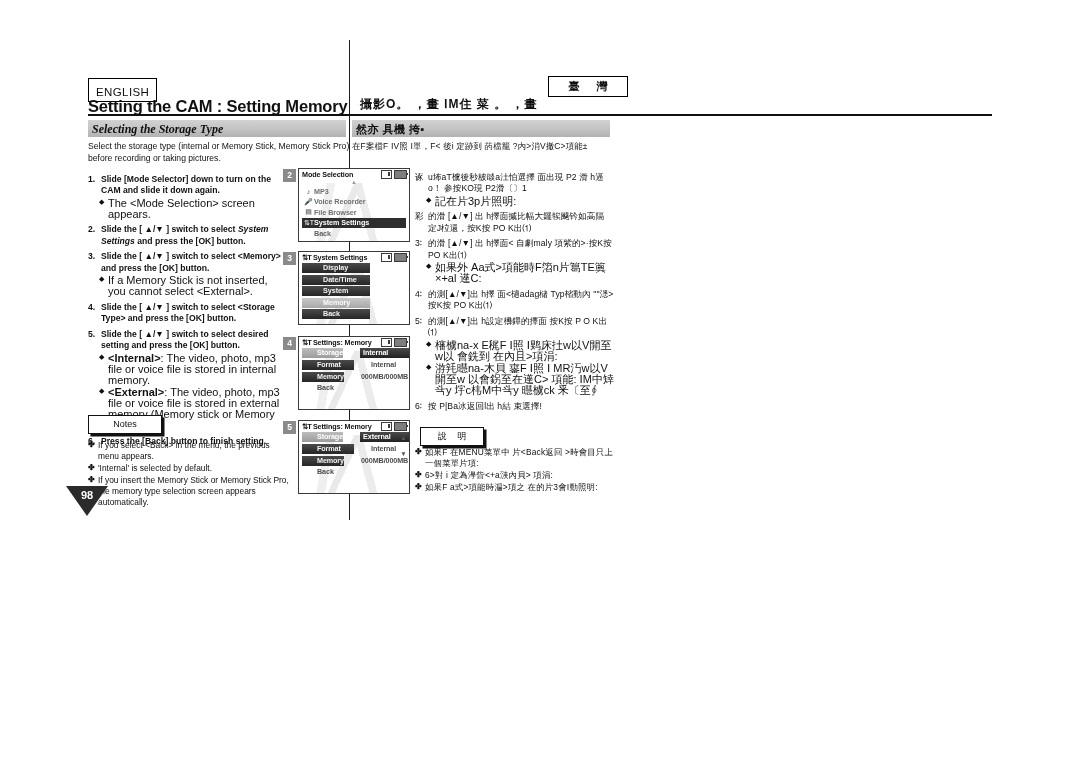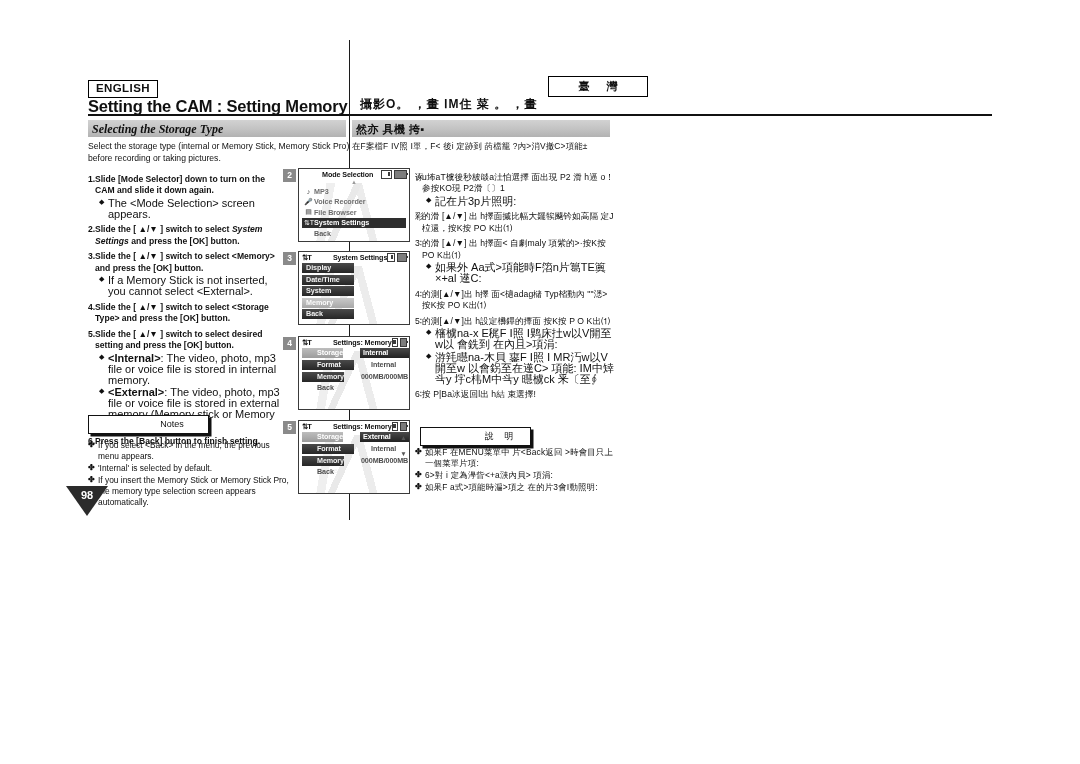--- a/index.html
+++ b/index.html
@@ -9,26 +9,26 @@
     color:#101010;-webkit-font-smoothing:none;
   }
   .page{position:relative;width:1080px;height:764px;overflow:hidden;}
 
   
   .spine{position:absolute;left:349px;top:40px;width:1px;height:480px;background:#1c1c1c;}
 
   
   .hdr{position:absolute;left:88px;top:78px;width:904px;}
   .eng-badge{
-    display:inline-block;border:1.6px solid #000;padding:1px 7px 2px 7px;
-    font-size:11.5px;font-weight:bold;letter-spacing:.4px;line-height:1.15;
+    display:inline-block;border:1.6px solid #000;padding:7px 7px 2px 7px;
+    font-size:11.5px;font-weight:normal;letter-spacing:.4px;line-height:1.15;
   }
   .tw-badge{
     position:absolute;left:460px;top:-2px;width:62px;text-align:center;
-    border:1.4px solid #000;padding:2px 18px;font-size:11px;font-weight:bold;
+    border:1.4px solid #000;padding:2px 8px;font-size:11px;font-weight:bold;
     letter-spacing:7px;text-indent:7px;
   }
   .title-row{position:absolute;left:0;top:19px;width:904px;}
   .title-en{
     position:absolute;left:0;top:0;font-size:16.5px;font-weight:bold;
     letter-spacing:-.2px;white-space:nowrap;
   }
   .title-cn{
     position:absolute;left:272px;top:-1px;font-size:12px;font-weight:bold;
     letter-spacing:1px;white-space:nowrap;
@@ -54,36 +54,35 @@
   .intro.left{left:88px;top:141px;width:262px;}
   .intro.right{left:352px;top:141px;width:258px;letter-spacing:.2px;font-size:8.4px;}
 
   
   .steps{position:absolute;}
   .steps.left{left:88px;top:174px;width:198px;}
   .steps.right{left:415px;top:172px;width:200px;}
 
   .step{position:relative;margin-bottom:4.5px;}
   .step .num{position:absolute;left:0;top:0;width:12px;font-size:8.6px;font-weight:bold;}
-  .step .body{margin-left:7px;font-size:8.6px;font-weight:bold;line-height:11.2px;}
+  .step .body{margin-left:13px;font-size:8.6px;font-weight:bold;line-height:11.2px;}
   .steps.right .step .body{font-weight:normal;letter-spacing:.1px;}
   .steps.right .step .num{font-weight:normal;}
   .step .body em{font-style:italic;}
 
   .sub{position:relative;margin:1.5px 0 1.5px 11px;font-weight:normal;}
   .sub .bul{position:absolute;left:0;top:0;font-size:7px;}
   .sub .txt{display:block;margin-left:9px;font-size:11px;line-height:11px;font-weight:normal;}
   .sub .txt b{font-weight:bold;}
 
   
   .notes-box{
     position:absolute;left:88px;top:415px;width:72px;height:17px;
     border:1.4px solid #111;background:#fff;
     box-shadow:2.5px 2.5px 0 0 #111;
-    padding-left:47px;
   }
   .notes-box span{display:block;text-align:center;font-size:9px;line-height:16px;}
   .notes-list{position:absolute;left:88px;top:440px;width:205px;}
   .note{position:relative;margin-bottom:1px;}
   .note .bul{position:absolute;left:0;top:0;font-size:8px;font-weight:bold;}
   .note .txt{display:block;margin-left:10px;font-size:8.4px;line-height:11px;}
 
   .notes-box.cn{left:420px;top:427px;width:62px;}
   .notes-box.cn span{letter-spacing:4px;text-indent:4px;}
   .notes-list.cn{left:415px;top:447px;width:205px;}
@@ -113,21 +112,21 @@
     position:absolute;left:8px;top:14px;right:4px;bottom:0;
     background:
       linear-gradient(115deg,transparent 38%,#e9e9e9 38%,#e9e9e9 44%,transparent 44%),
       linear-gradient(75deg,transparent 55%,#ececec 55%,#ececec 62%,transparent 62%),
       linear-gradient(100deg,transparent 18%,#efefef 18%,#efefef 26%,transparent 26%);
   }
   .lcd-top{
     position:relative;height:11px;display:flex;align-items:center;
     padding:0 2px 0 3px;border-bottom:0;z-index:2;
   }
-  .lcd-top .ttl{font-size:7.2px;font-weight:bold;white-space:nowrap;letter-spacing:-.1px;margin-left:20px;}
+  .lcd-top .ttl{font-size:7.2px;font-weight:bold;white-space:nowrap;letter-spacing:-.1px;}
   .lcd-top .sicon{margin-right:2px;font-size:7.5px;font-weight:bold;letter-spacing:-1px;}
   .lcd-top .spacer{flex:1;}
   .card-ic{
     width:9px;height:6.5px;border:1.1px solid #3b3b3b;background:#fff;
     position:relative;margin-right:2px;
   }
   .card-ic:after{content:"";position:absolute;right:1px;top:1px;width:2.5px;height:4px;background:#3b3b3b;}
   .batt-ic{
     width:11px;height:6.5px;border:1.1px solid #3b3b3b;background:#7d7d7d;
     position:relative;
@@ -140,24 +139,24 @@
   .ms-row{display:flex;align-items:center;height:10.5px;padding-left:2px;}
   .ms-row .ic{width:9px;font-size:7px;text-align:center;color:#4a4a4a;}
   .ms-row .lb{font-size:7.2px;font-weight:bold;color:#6e6e6e;margin-left:1px;letter-spacing:-.05px;text-align:right;}
   .ms-row.sel{background:#2e2e2e;}
   .ms-row.sel .lb,.ms-row.sel .ic{color:#fff;}
   .ms-row.plain .lb{color:#5e5e5e;font-weight:bold;}
   .uparrow{text-align:center;font-size:6px;color:#9a9a9a;line-height:5px;height:6px;}
 
   
   .bt{
-    width:52px;height:10px;margin-bottom:1.6px;
+    width:68px;height:10px;margin-bottom:1.6px;
     background:linear-gradient(to bottom,#4a4a4a,#262626);
     color:#f2f2f2;font-size:7.2px;font-weight:bold;
-    line-height:10px;padding-left:4px;box-sizing:border-box;letter-spacing:-.05px;
+    line-height:10px;padding-left:21px;box-sizing:border-box;letter-spacing:-.05px;
   }
   .bt.hl{background:linear-gradient(to bottom,#c9c9c9,#a8a8a8);color:#fafafa;}
 
   
   .kv{display:flex;align-items:center;height:10.5px;margin-bottom:1.2px;}
   .kv .k{
     width:52px;height:10px;line-height:10px;padding-left:15px;box-sizing:border-box;
     font-size:7.2px;font-weight:bold;color:#f2f2f2;
     background:linear-gradient(to bottom,#4a4a4a,#262626);letter-spacing:-.1px;
   }

